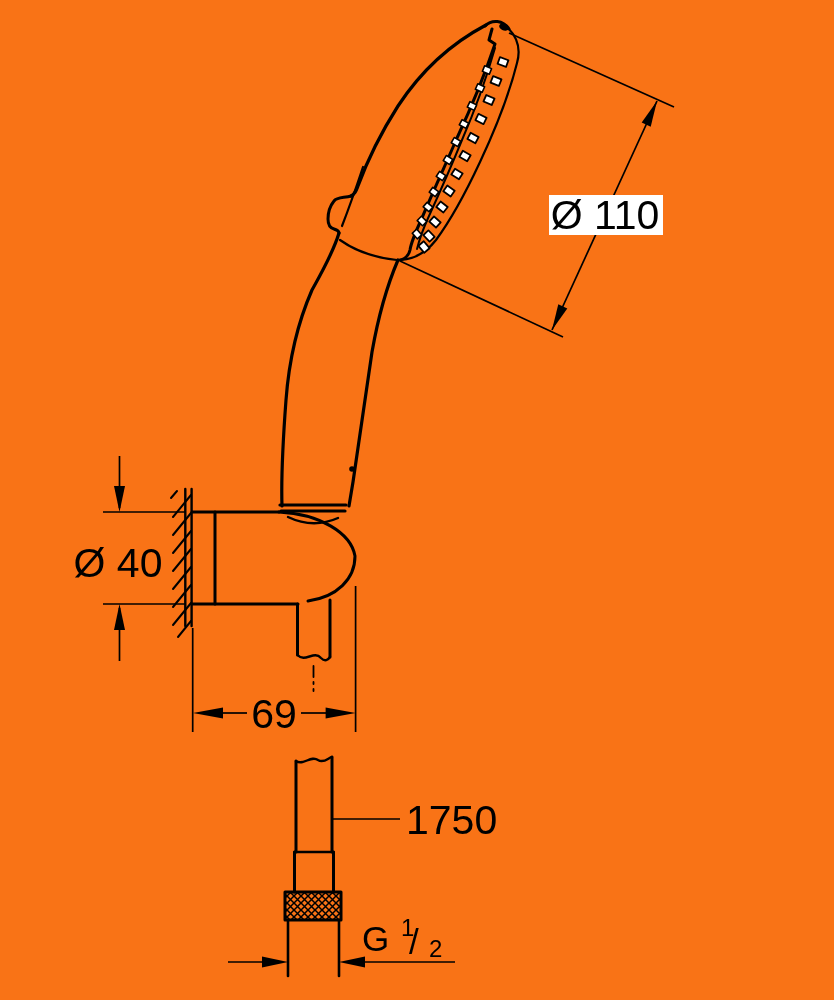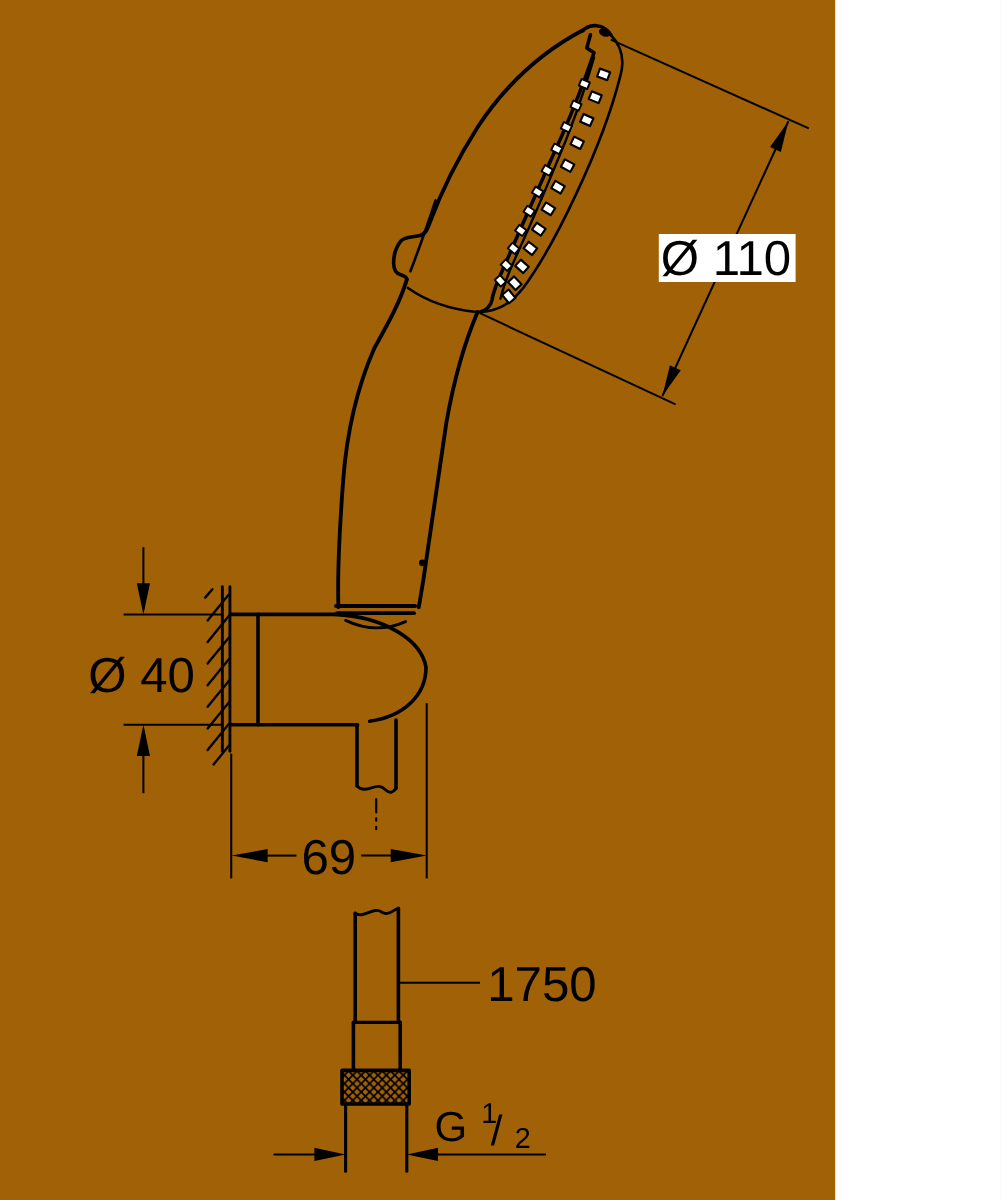--- a/index.html
+++ b/index.html
@@ -1,19 +1,19 @@
 <!DOCTYPE html>
 <html><head>
 <meta charset="utf-8">
 <style>
   html,body{margin:0;padding:0;background:#ffffff;}
   .stage{
     position:relative;
-    width:696px;height:1000px;
-    background:#a16207;
+    width:834px;height:1000px;
+    background:#f97316;
     font-family:"Liberation Sans", sans-serif;
     overflow:hidden;
   }
   svg{position:absolute;left:0;top:0;}
   svg text{
     font-family:"Liberation Sans","DejaVu Sans",sans-serif;
     fill:#000000;
   }
   .dim-label{font-size:41px;}
   .dim-label-small{font-size:35px;}

